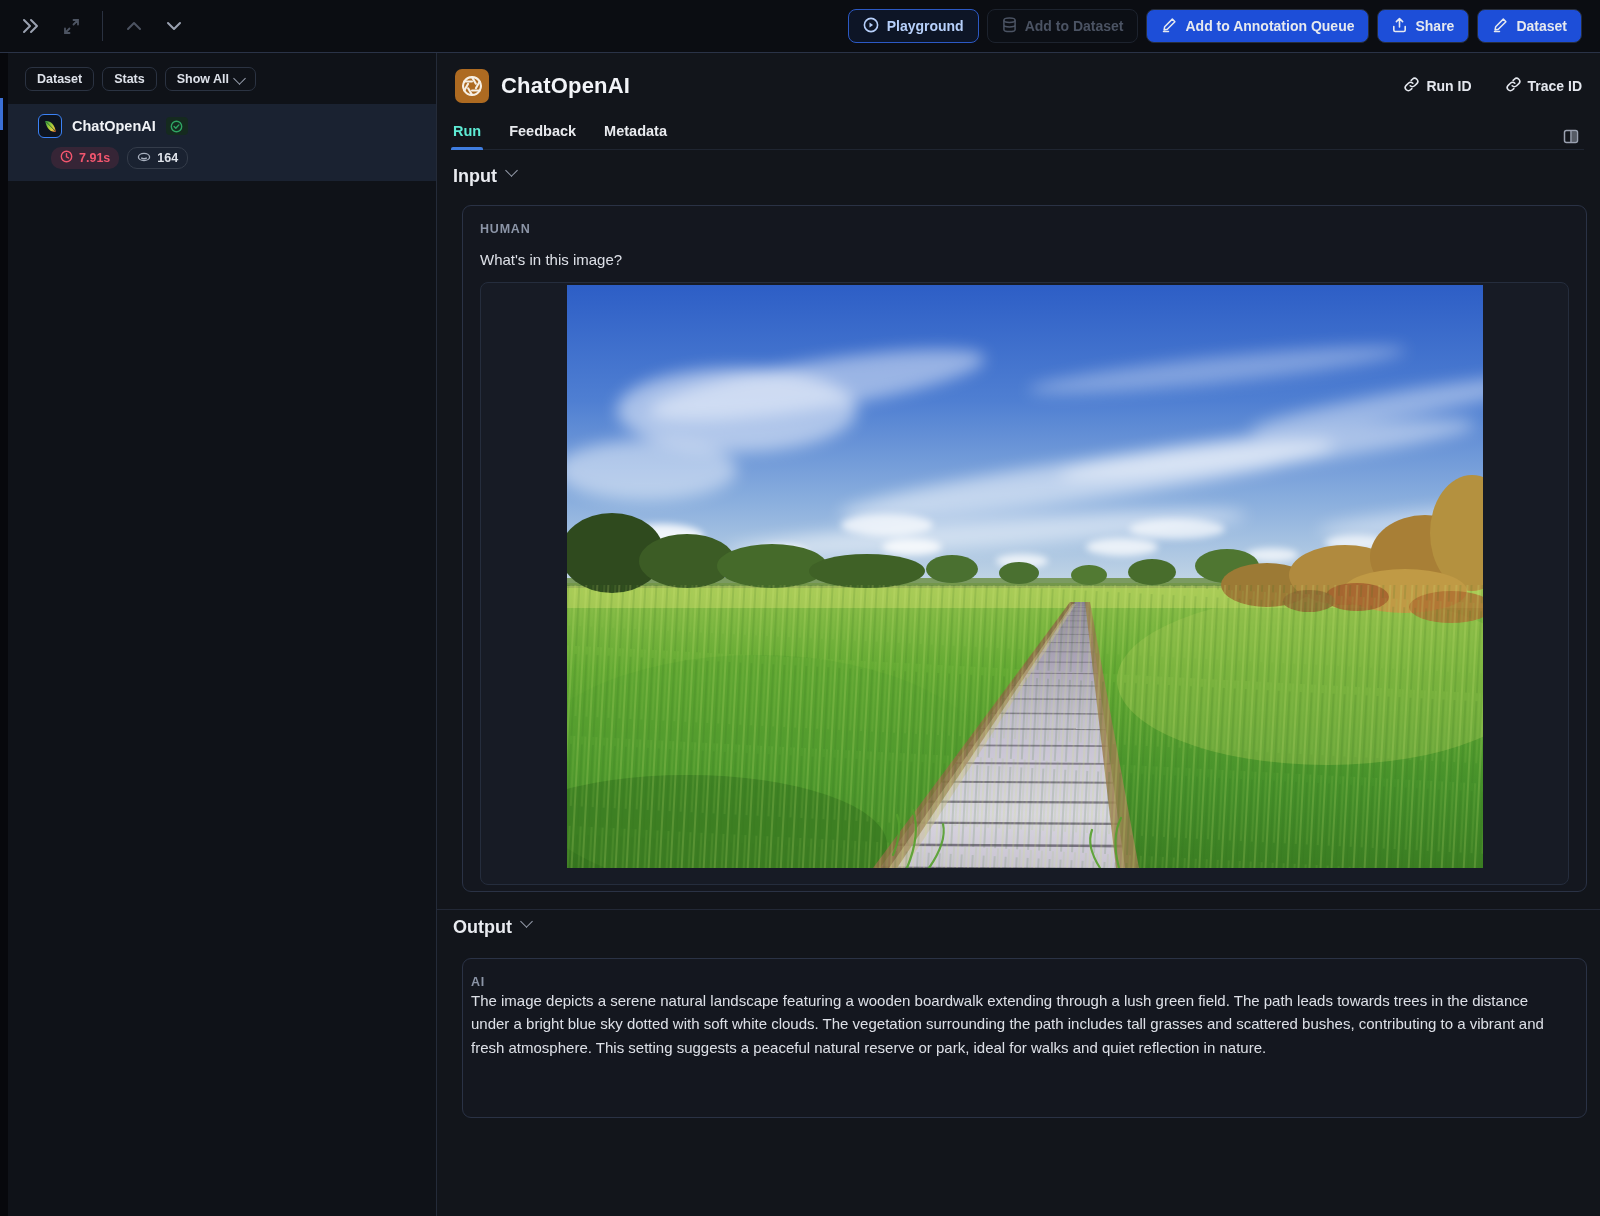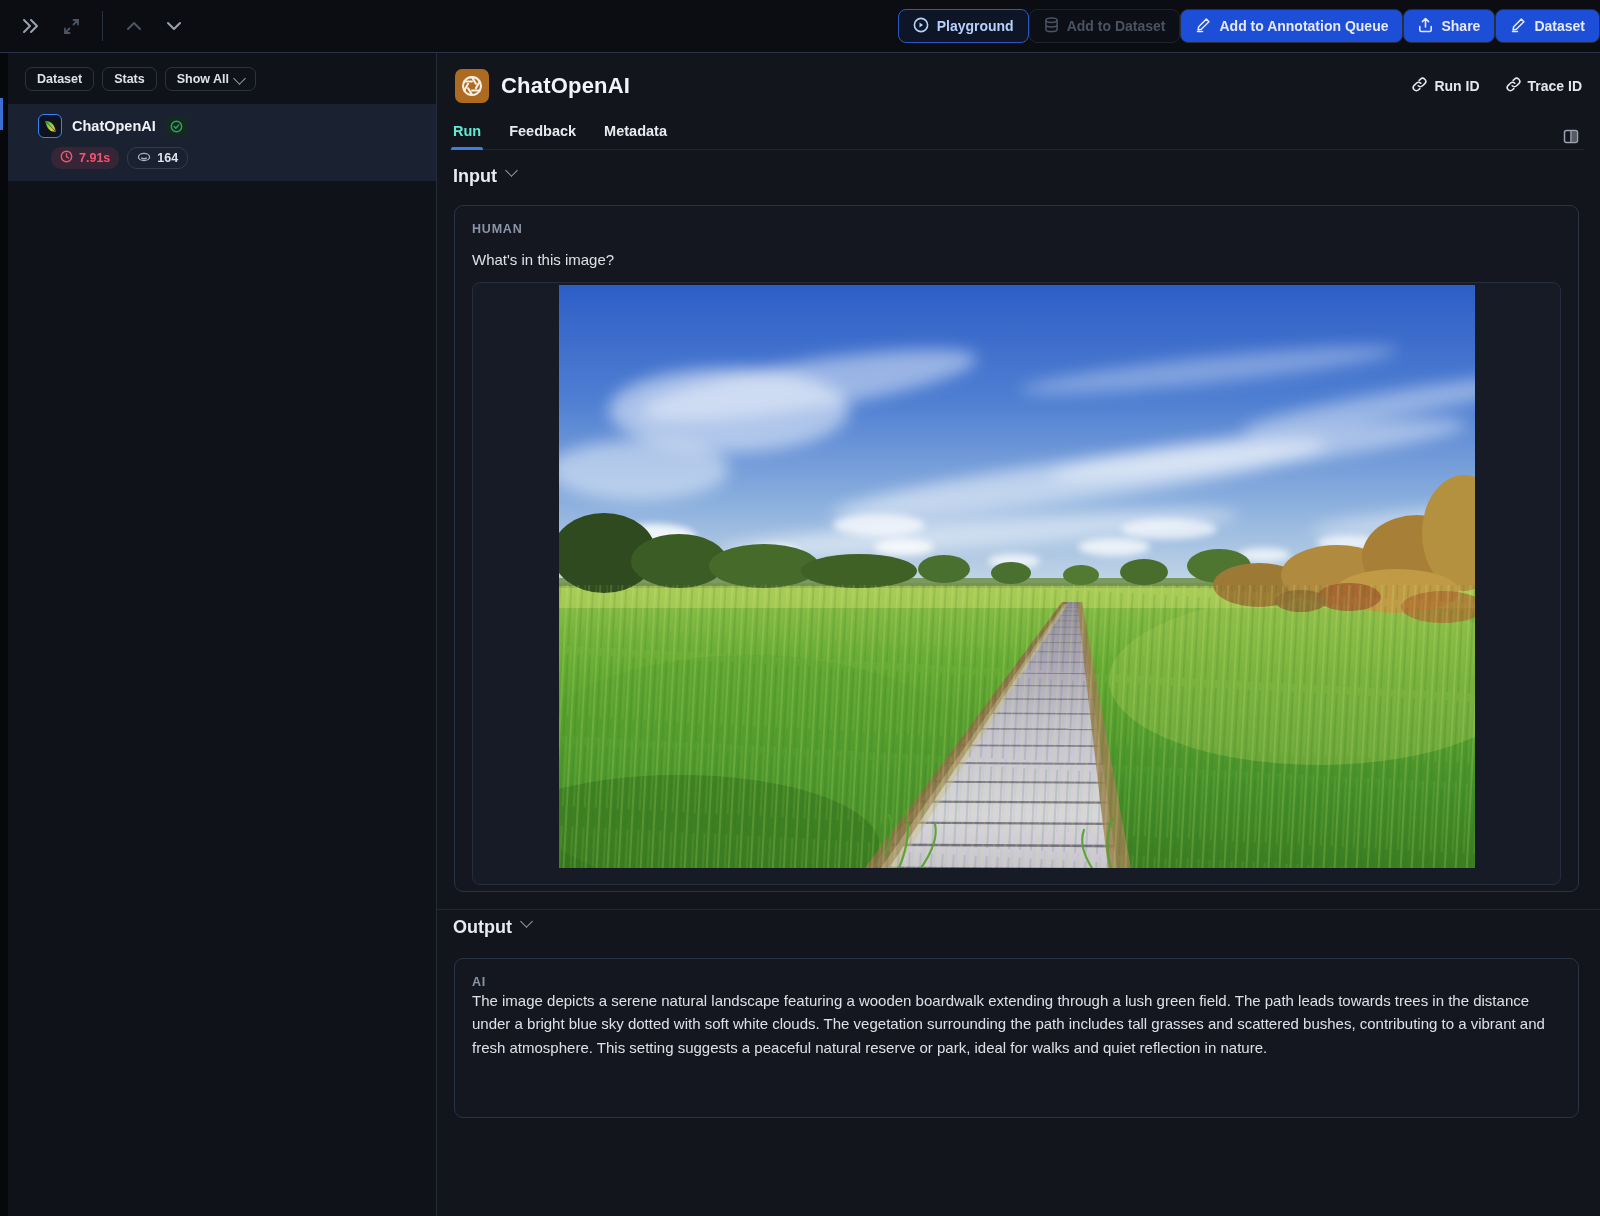--- a/index.html
+++ b/index.html
@@ -8,21 +8,21 @@
   .app { position:absolute; inset:0; color:#d7dae2; }
 
   
   .toolbar { position:absolute; left:0; top:0; width:1600px; height:53px;
     background:#0b0d12; border-bottom:1px solid #2a3347; display:flex; align-items:center; }
   .tb-left { display:flex; align-items:center; gap:14px; padding-left:18px; }
   .tb-sep { width:1px; height:30px; background:#2a3140; margin:0 4px; }
   .iconbtn { background:none; border:none; color:#9aa1b0; display:flex; align-items:center;
     justify-content:center; width:26px; height:26px; cursor:pointer; }
   .iconbtn.dim { color:#4d5462; }
-  .tb-right { margin-left:auto; display:flex; align-items:center; gap:0; }
+  .tb-right { margin-left:auto; display:flex; align-items:center; gap:8px; padding-right:18px; }
   .btn { height:34px; display:inline-flex; align-items:center; gap:8px; padding:0 14px;
     border-radius:8px; border:1px solid #272e3c; background:#1d4ed8; color:#e6e9ef;
     font-size:14px; font-weight:700; cursor:pointer; white-space:nowrap; }
   .btn svg { flex:0 0 auto; }
   .btn.primary { border-color:#2c59c4; color:#b7d0fb; background:#0d1526; }
   .btn.disabled { color:#4b5363; border-color:#1d232e; background:#0c0f15; cursor:default; }
 
   
   .left-strip { position:absolute; left:0; top:53px; width:8px; height:1163px; background:#07080c; }
   .left-strip .sel { position:absolute; left:0; top:45px; width:3px; height:32px; background:#3b6fd4; }
@@ -51,52 +51,52 @@
   .badge.latency { background:rgba(244,63,94,.13); color:#f2566e; }
   .badge.tokens { border:1px solid #343c4a; color:#dfe3ea; }
 
   
   .main { position:absolute; left:437px; top:53px; width:1163px; height:1163px; background:#12151b; }
   .m-header { position:absolute; left:18px; top:13px; right:18px; height:40px;
     display:flex; align-items:center; }
   .brand { width:34px; height:34px; border-radius:7px; background:#ad6a21;
     display:flex; align-items:center; justify-content:center; }
   .m-title { font-size:22px; font-weight:800; color:#f2f4f8; margin-left:12px; letter-spacing:.2px; }
-  .id-links { margin-left:auto; display:flex; align-items:center; gap:26px; }
+  .id-links { margin-left:auto; display:flex; align-items:center; gap:34px; }
   .id-link { display:flex; align-items:center; gap:7px; color:#e4e7ee; font-size:14px;
     font-weight:600; cursor:pointer; }
   .tabs { position:absolute; left:16px; top:59px; right:16px; height:38px; display:flex;
     align-items:center; gap:28px; border-bottom:1px solid #1f2531; }
   .tab { font-size:14.5px; font-weight:700; color:#e8eaee; cursor:pointer; position:relative;
     height:100%; display:flex; align-items:center; }
   .tab.active { color:#5eead4; }
   .tab.active::after { content:""; position:absolute; left:-2px; right:-2px; bottom:-1px;
     height:3px; background:#3f7de0; border-radius:2px 2px 0 0; }
   .panel-toggle2 { position:absolute; right:16px; top:70px; }
 
   .section-heading { position:absolute; display:flex; align-items:flex-start; gap:10px;
     font-size:18px; font-weight:700; color:#e9ebf0; cursor:pointer; }
   .chev { width:9px; height:9px; border-right:1.8px solid #9aa1b0; border-bottom:1.8px solid #9aa1b0;
     transform:rotate(45deg); display:inline-block; }
-  .card { position:absolute; left:17px; width:1125px; background:#14171f;
+  .card { position:absolute; left:25px; width:1125px; background:#14171f;
     border:1px solid #2a3245; border-radius:9px; }
   .role-label { font-size:12.5px; font-weight:700; letter-spacing:.8px; color:#8c95a7; }
   .msg-text { font-size:15px; color:#dde0e7; line-height:23.4px; }
 
   .input-heading { left:16px; top:113px; }
   .input-card { top:152px; height:687px; padding:16px 17px 0 17px; }
   .input-card .msg-text { margin-top:12px; }
   .img-frame { margin-top:11px; height:603px; background:#171b25; border:1px solid #252d3d;
     border-radius:8px; display:flex; justify-content:center; align-items:flex-start;
     padding-top:2px; overflow:hidden; }
   .scene { width:916px; height:583px; display:block; }
 
   .divider { position:absolute; left:0; right:0; top:856px; border-top:1px solid #222836; }
   .output-heading { left:16px; top:864px; }
-  .output-card { top:905px; min-height:160px; padding:16px 17px 18px 17px; }
+  .output-card { top:905px; min-height:160px; padding:16px 17px 18px 8px; }
   .output-card .msg-text { }
 </style>
 </head>
 <body>
 
 <div class="app">
 
   <div class="toolbar">
     <div class="tb-left">
       <button class="iconbtn">

